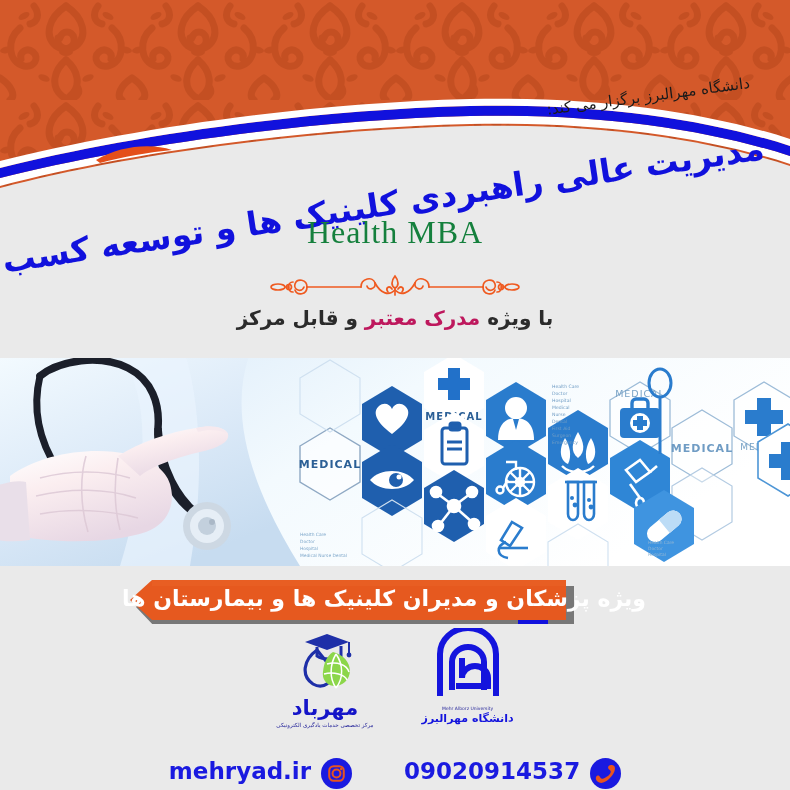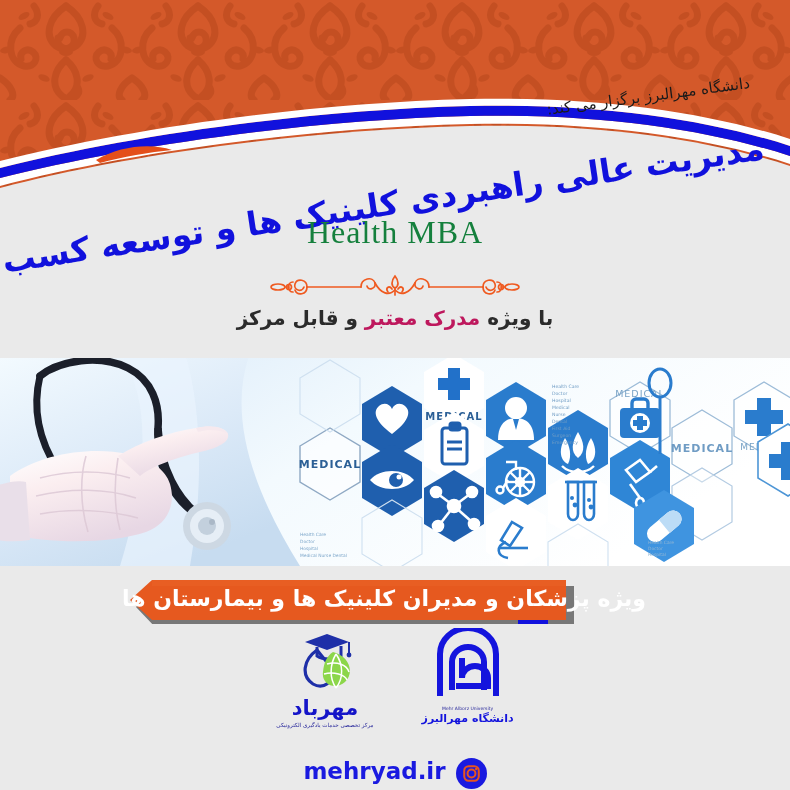--- a/index.html
+++ b/index.html
@@ -512,16 +512,27 @@
     <div class="foot-item">
       <span class="foot-text">mehryad.ir</span>
       <svg class="icon-circle" viewBox="0 0 32 32">
         <circle cx="16" cy="16" r="16" fill="#1a1ae0"></circle>
         <rect x="8.5" y="8.5" width="15" height="15" rx="4.6" ry="4.6" fill="none" stroke="#e8541e" stroke-width="2.1"></rect>
         <circle cx="16" cy="16" r="4.1" fill="none" stroke="#e8541e" stroke-width="2.1"></circle>
         <circle cx="20.8" cy="11.3" r="1.25" fill="#e8541e"></circle>
       </svg>
     </div>
 
+    <div class="foot-item">
+      <span class="foot-text">09020914537</span>
+      <svg class="icon-circle" viewBox="0 0 32 32">
+        <circle cx="16" cy="16" r="16" fill="#1a1ae0"></circle>
+        <path d="M23.5 7.5 C 20.5 6.5, 18 8.5, 18.8 10.5 C 19.4 12.1, 21 12.2, 21.4 13.6
+                 C 21.9 15.4, 19.8 17.6, 17.6 19.2 C 15.6 20.7, 13.4 21.9, 11.8 21.2
+                 C 10.4 20.6, 10.6 19, 9.2 18.2 C 7.4 17.2, 5.2 19.2, 6.2 22.3
+                 C 7 24.8, 10 26.4, 13.6 25.4 C 18.6 24, 24.6 17.4, 25.6 12.4
+                 C 26.2 9.5, 25.4 8, 23.5 7.5 Z" fill="#e8541e"></path>
+      </svg>
+    </div>
 
   </div>
 
 </div>
 
 </body></html>

